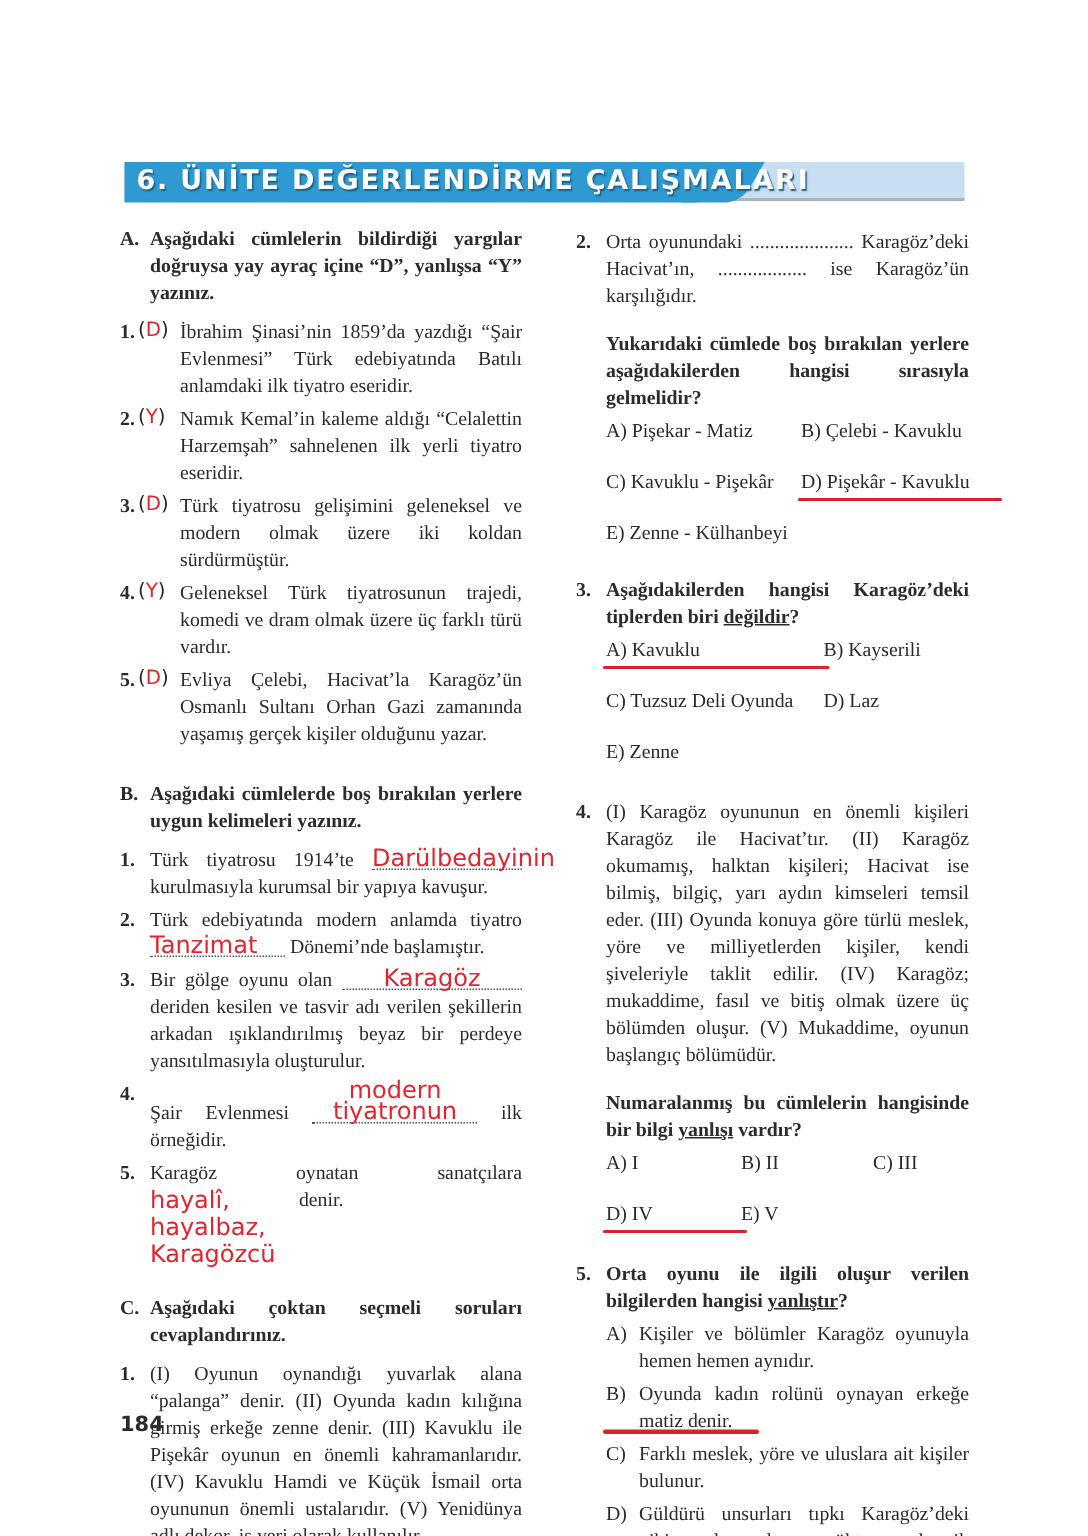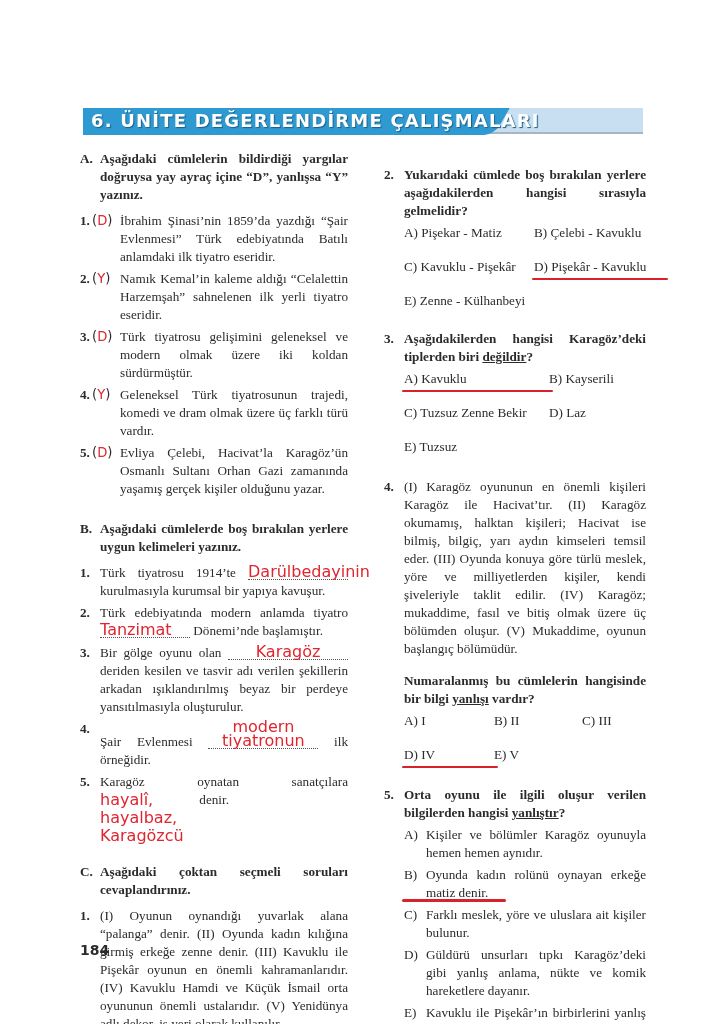--- a/index.html
+++ b/index.html
@@ -135,39 +135,40 @@
     <span class="qnum">1.</span>
     <div class="stem">(I) Oyunun oynandığı yuvarlak alana “palanga” denir. (II) Oyunda kadın kılığına girmiş erkeğe zenne denir. (III) Kavuklu ile Pişekâr oyunun en önemli kahramanlarıdır. (IV) Kavuklu Hamdi ve Küçük İsmail orta oyununun önemli ustalarıdır. (V) Yenidünya adlı dekor, iş yeri olarak kullanılır.</div>
 
   </div>
 </div>
 
 <div class="col col-right">
 
   <div class="q" style="margin-bottom:20px;">
     <span class="qnum">2.</span>
+    <div class="stem">Orta oyunundaki ..................... Karagöz’deki Hacivat’ın, .................. ise Karagöz’ün karşılığıdır.</div>
     <div class="ask">Yukarıdaki cümlede boş bırakılan yerlere aşağıdakilerden hangisi sırasıyla gelmelidir?</div>
     <div class="opts two">
       <span class="opt">A) Pişekar - Matiz</span>
       <span class="opt">B) Çelebi - Kavuklu</span>
       <span class="opt">C) Kavuklu - Pişekâr</span>
       <span class="opt marked">D) Pişekâr - Kavuklu</span>
       <span class="opt">E) Zenne - Külhanbeyi</span>
     </div>
   </div>
 
   <div class="q" style="margin-bottom:22px;">
     <span class="qnum">3.</span>
     <div class="ask" style="margin-top:0;"><span>Aşağıdakilerden hangisi Karagöz’deki tiplerden biri </span><span class="u">değildir</span><span>?</span></div>
     <div class="opts two" style="grid-template-columns:145px 100px;">
       <span class="opt marked">A) Kavuklu</span>
       <span class="opt">B) Kayserili</span>
-      <span class="opt">C) Tuzsuz Zenne Bekir</span>
+      <span class="opt">C) Tuzsuz Deli Oyunda</span>
       <span class="opt">D) Laz</span>
-      <span class="opt">E) Tuzsuz</span>
+      <span class="opt">E) Zenne</span>
     </div>
   </div>
 
   <div class="q" style="margin-bottom:22px;">
     <span class="qnum">4.</span>
     <div class="stem">(I) Karagöz oyununun en önemli kişileri Karagöz ile Hacivat’tır. (II) Karagöz okumamış, halktan kişileri; Hacivat ise bilmiş, bilgiç, yarı aydın kimseleri temsil eder. (III) Oyunda konuya göre türlü meslek, yöre ve milliyetlerden kişiler, kendi şiveleriyle taklit edilir. (IV) Karagöz; mukaddime, fasıl ve bitiş olmak üzere üç bölümden oluşur. (V) Mukaddime, oyunun başlangıç bölümüdür.</div>
     <div class="ask"><span>Numaralanmış bu cümlelerin hangisinde bir bilgi </span><span class="u">yanlışı</span><span> vardır?</span></div>
     <div class="opts three" style="grid-template-columns:90px 88px 80px;">
       <span class="opt">A) I</span>
       <span class="opt">B) II</span>

